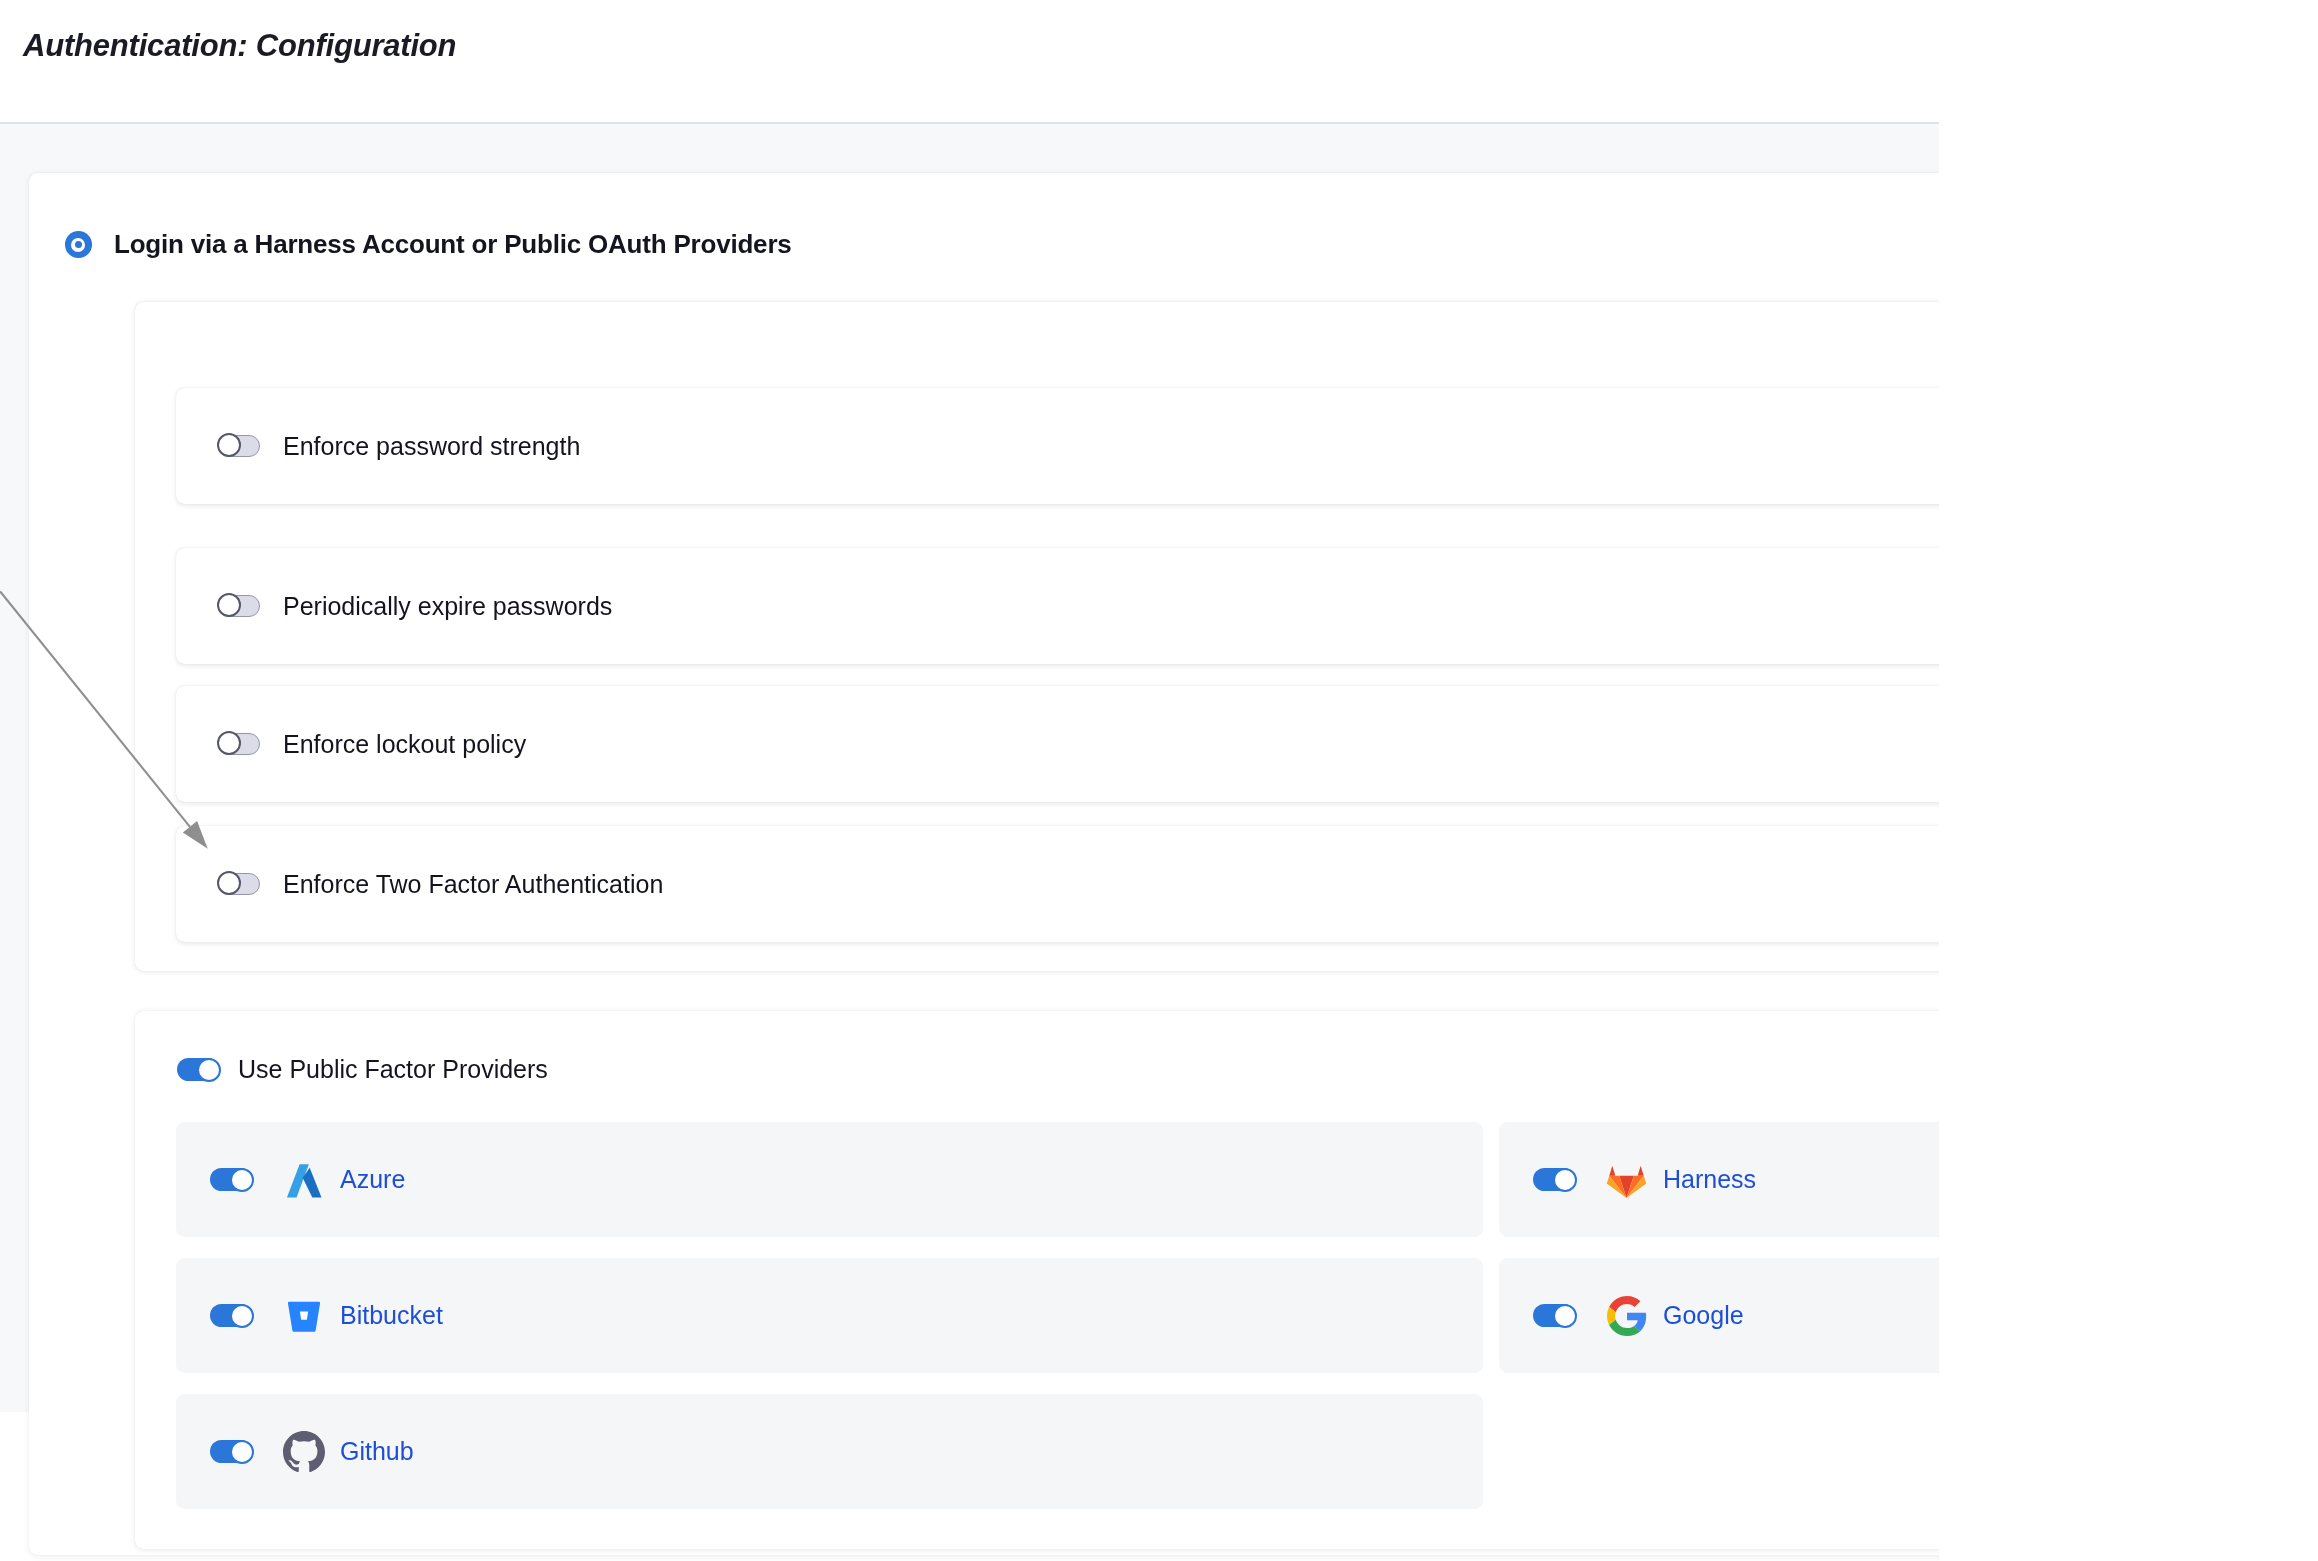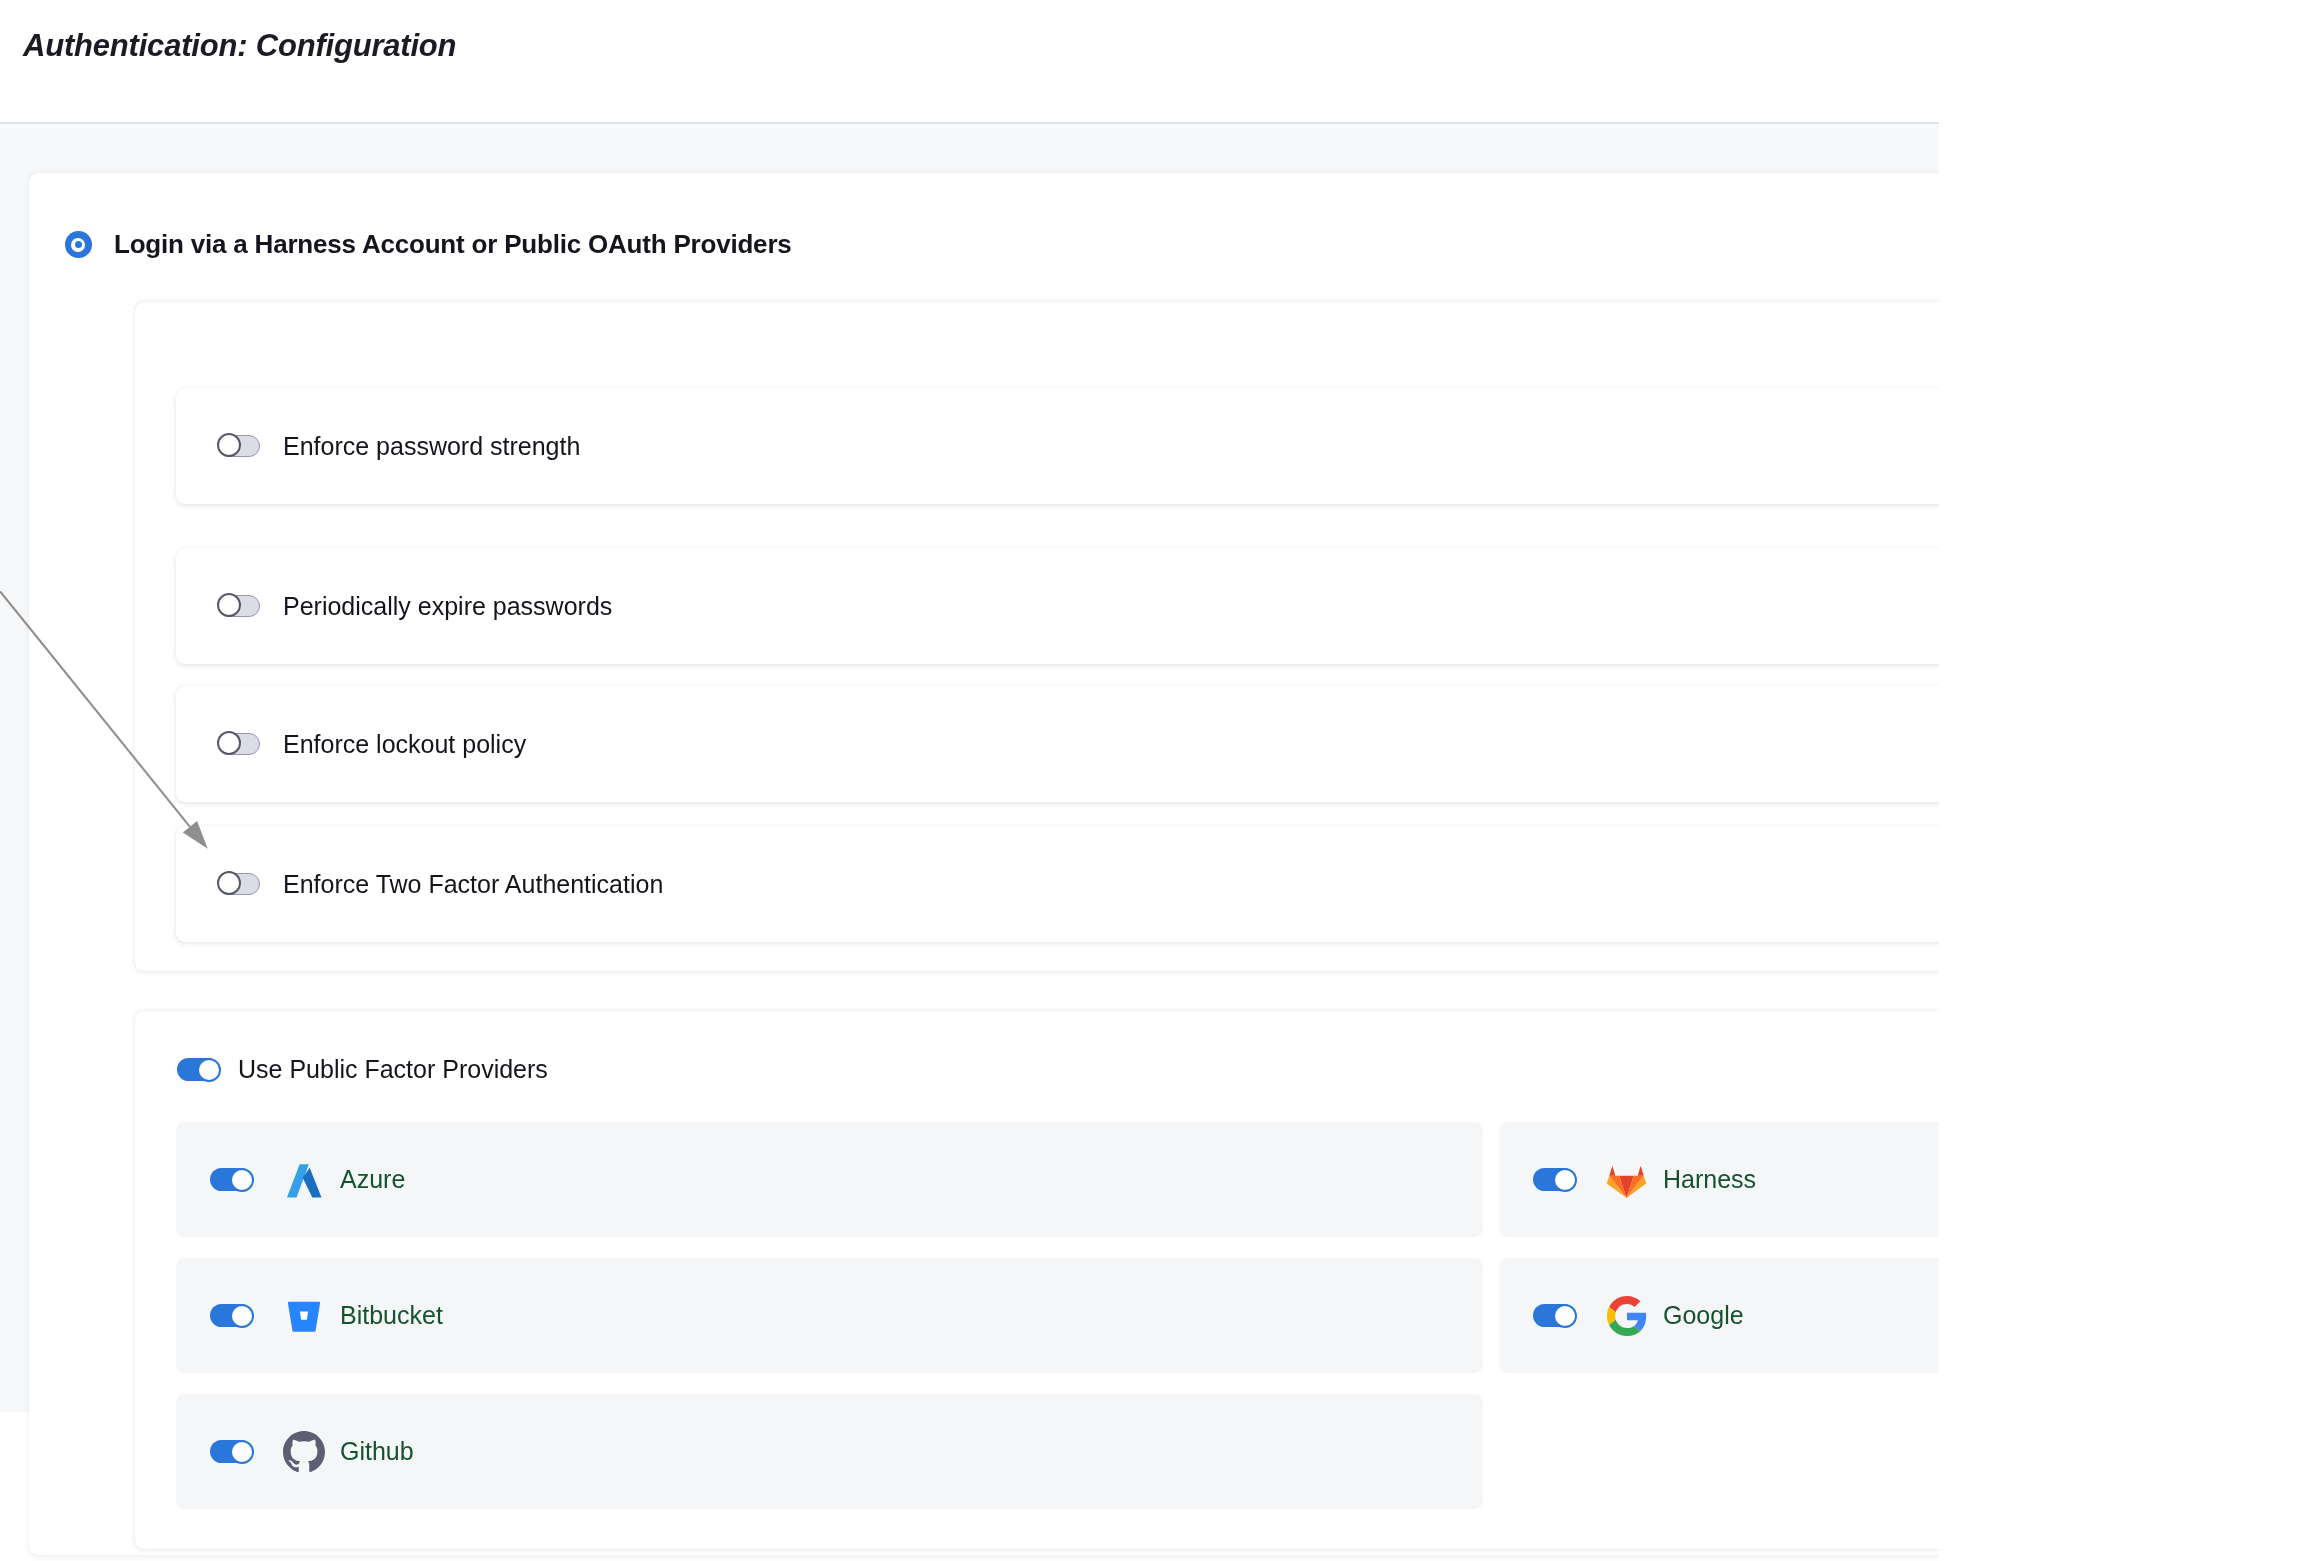--- a/index.html
+++ b/index.html
@@ -38,21 +38,21 @@
   .opt-row{position:absolute;left:41px;width:1893px;height:116px;background:#fff;border-radius:8.3px;
            box-shadow:0 1.7px 5px rgba(40,41,61,.10),0 0 0.8px rgba(40,41,61,.16);
            display:flex;align-items:center;padding-left:42px;gap:23px;box-sizing:border-box;}
   .opt-1{top:86px;} .opt-2{top:246px;} .opt-3{top:384px;} .opt-4{top:524px;}
 
   .tiles{position:absolute;left:41px;top:111px;width:1902px;display:grid;
          grid-template-columns:1307px 579px;column-gap:16px;row-gap:21px;}
   .tile{height:115px;background:#f5f6f8;border-radius:8.3px;display:flex;align-items:center;
         padding-left:34px;box-sizing:border-box;}
   .tile .icon{margin-left:30px;width:43px;height:43px;display:flex;align-items:center;justify-content:center;flex:none;}
-  .tile .p-label{margin-left:15px;font-size:25px;color:#14532d;}
+  .tile .p-label{margin-left:15px;font-size:25px;color:#1d4ed8;}
 
   .arrow-svg{position:absolute;left:0;top:540px;pointer-events:none;z-index:5;}
 </style>
 </head>
 <body>
 
 <div class="page">
 
   <div class="page-title">Authentication: Configuration</div>
   <div class="divider"></div>

